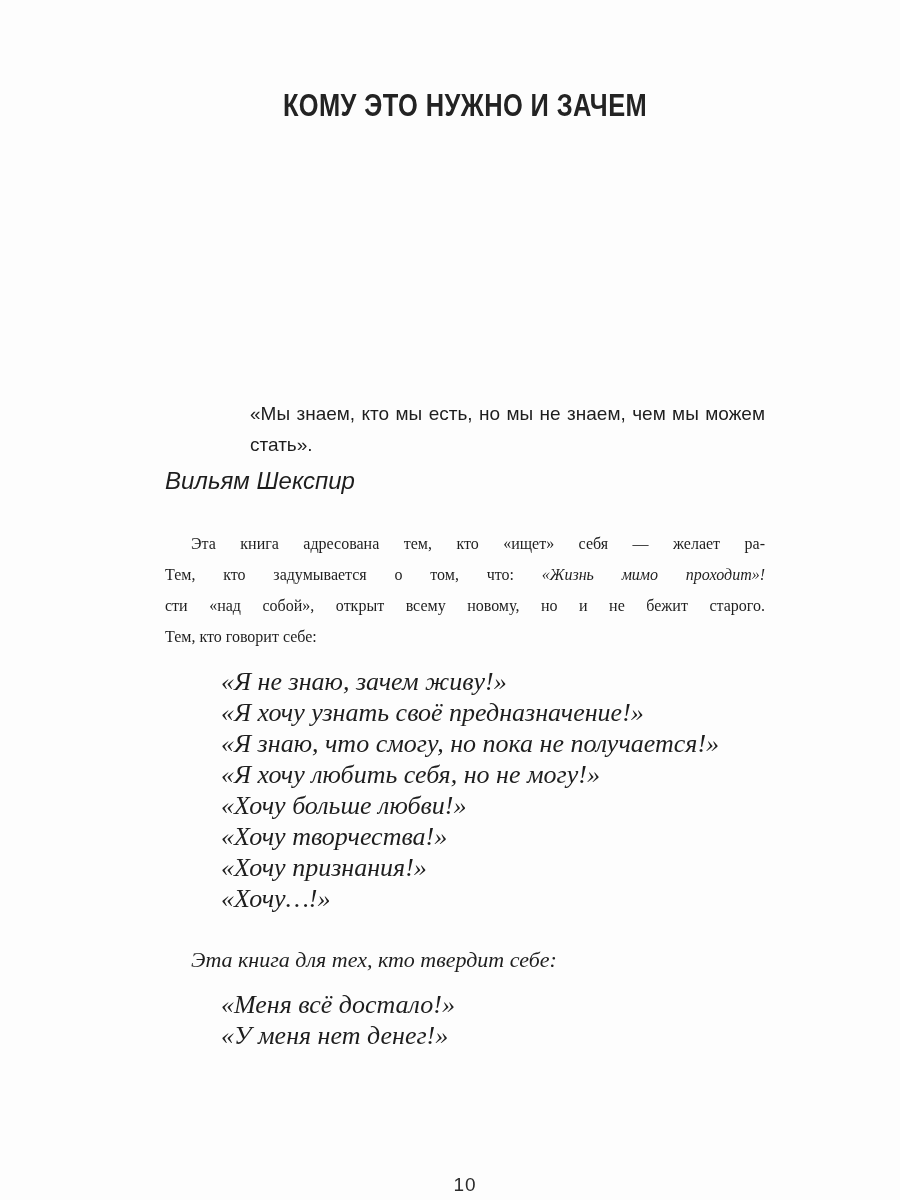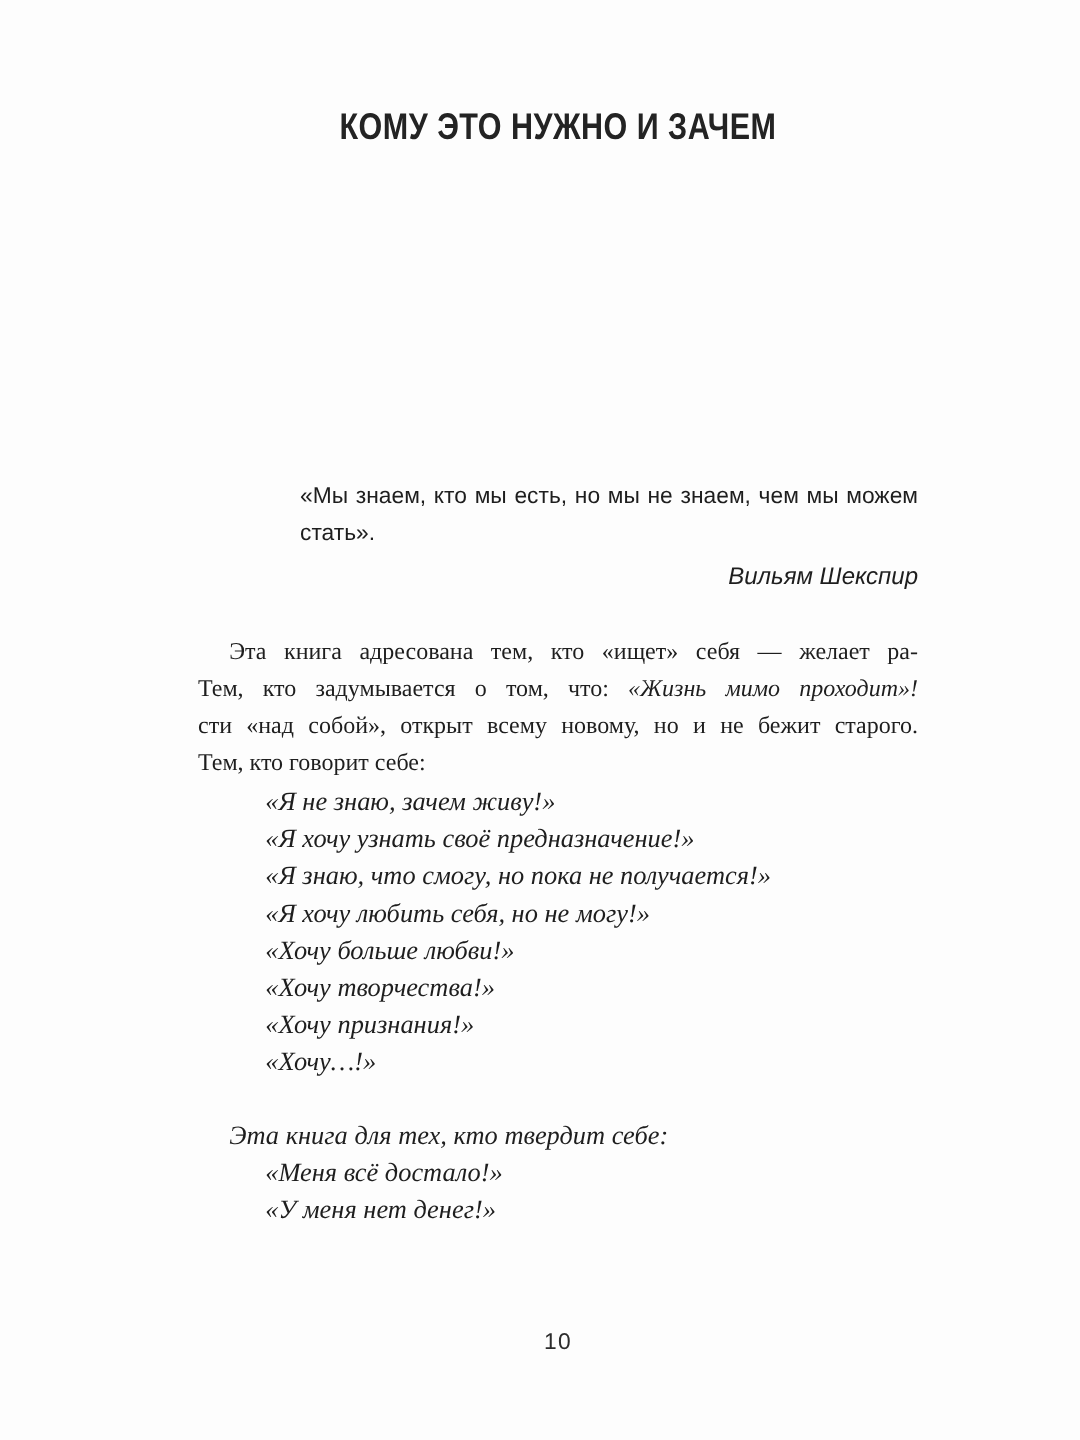--- a/index.html
+++ b/index.html
@@ -40,57 +40,56 @@
     line-height: 31px;
     color: #1e1e1e;
   }
   .ep-line { display: block; }
   .ep-just { text-align: justify; text-align-last: justify; }
 
   .epigraph-author {
     margin-top: 8px;
     font-family: "Liberation Sans", sans-serif;
     font-style: italic;
-    font-size: 20px;
+    font-size: 24px;
     line-height: 26px;
-    text-align: right;
     color: #1e1e1e;
   }
 
   
   .body-text {
     margin-top: 34px;
-    font-size: 20px;
+    font-size: 16px;
     line-height: 31px;
   }
   .bline { display: block; }
   .just { text-align: justify; text-align-last: justify; }
   .indent { text-indent: 26px; }
   .it { font-style: italic; }
 
-  .quote-list { font-size: 22px; line-height: 31px; }
+  .quote-list { font-size: 26px; line-height: 31px; margin-top: 14px; }
   .quote-line {
     display: block;
     margin-left: 56px;
     font-style: italic;
   }
 
   .para-2 {
     margin-top: 30px;
     font-size: 22px;
     line-height: 31px;
     text-indent: 26px;
     font-style: italic;
   }
 
   
   .page-number {
     position: absolute;
     left: 165px;
-    top: 1108px;
+    top: 1174px;
     width: 600px;
     text-align: center;
     font-family: "Liberation Sans", sans-serif;
     font-size: 19px;
     letter-spacing: 1px;
     color: #2c2c2c;
   }
 </style>
 </head>
 <body>

